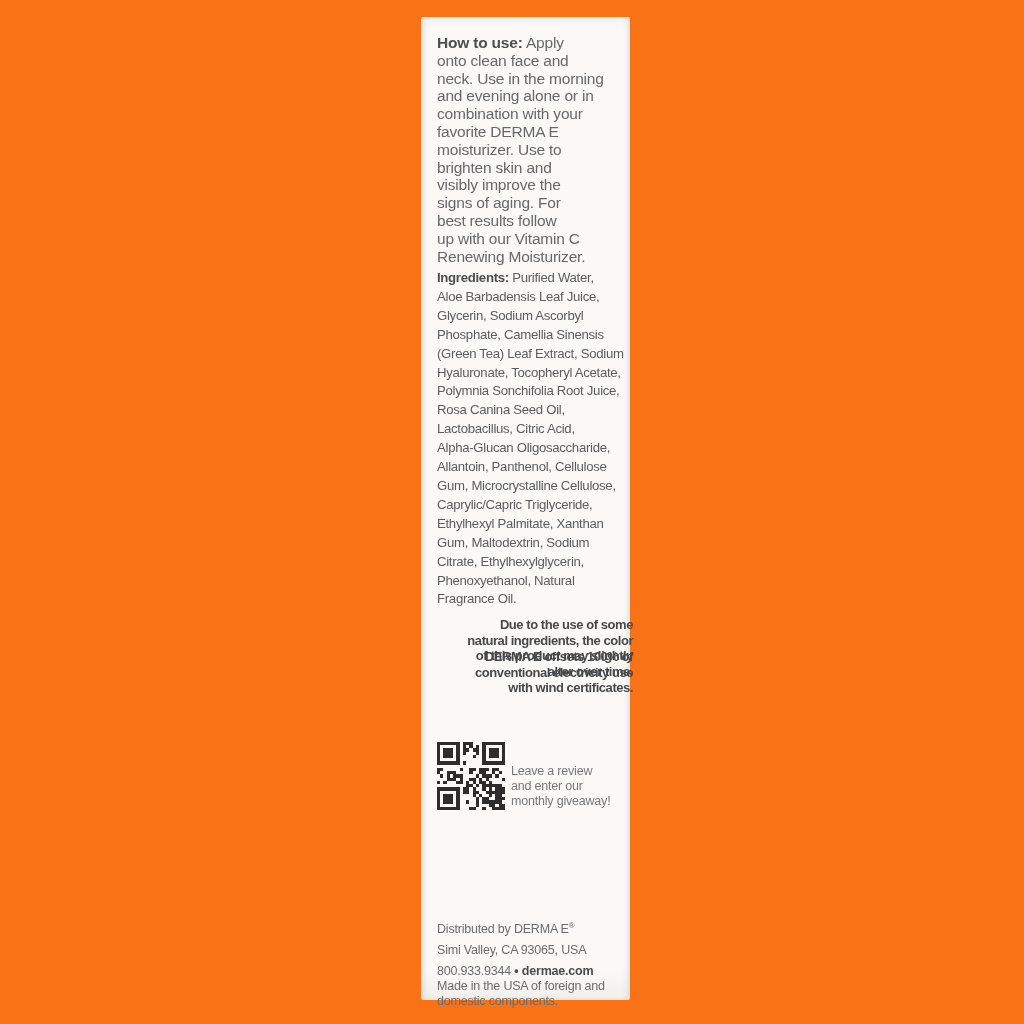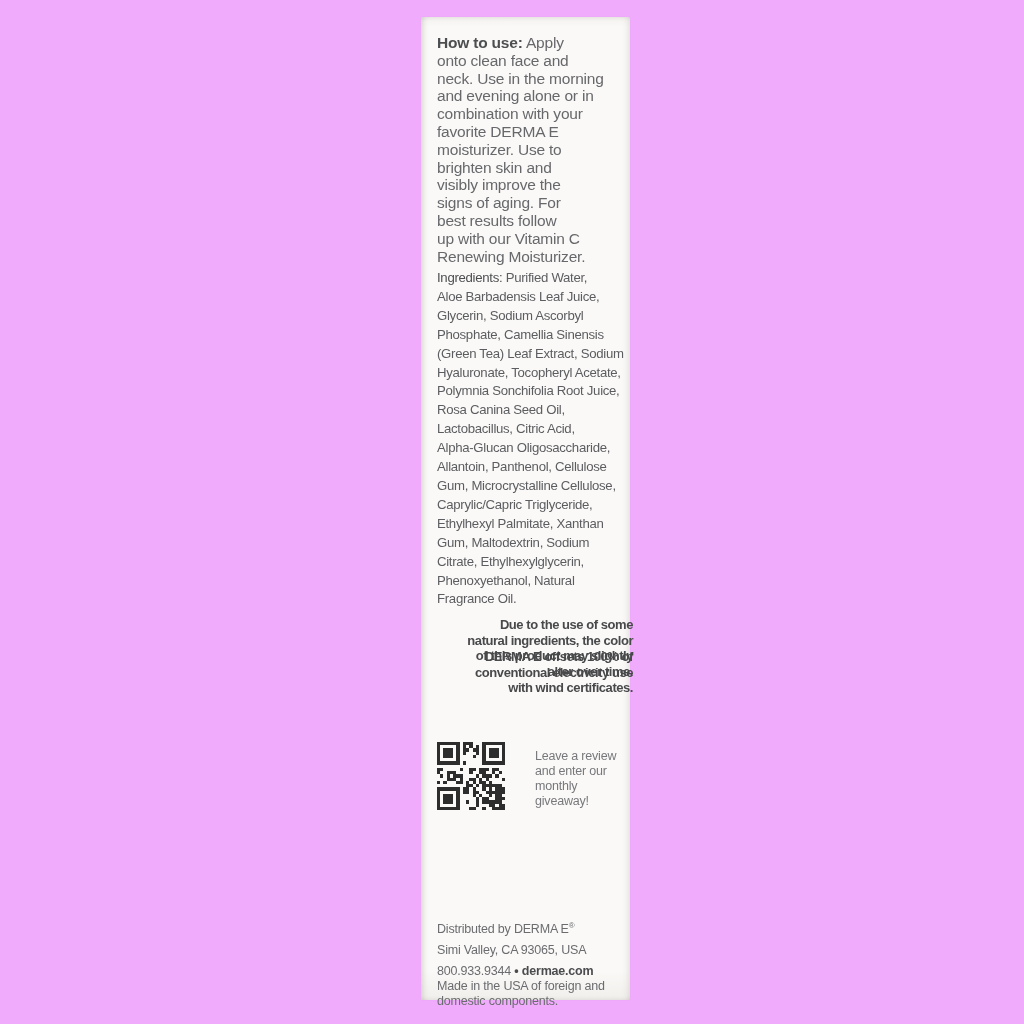--- a/index.html
+++ b/index.html
@@ -1,19 +1,19 @@
 <!DOCTYPE html>
 <html><head>
 <meta charset="utf-8">
 <style>
   * { margin: 0; padding: 0; box-sizing: border-box; }
   html, body { width: 1024px; height: 1024px; background: #ffffff; overflow: hidden; }
   body { font-family: "Liberation Sans", sans-serif; position: relative; }
 
-  .stage { position: absolute; inset: 0; background: #f0abfc; }
+  .stage { position: absolute; inset: 0; background: #f97316; }
 
   .panel {
     position: absolute;
     left: 421px; top: 17px;
     width: 209px; height: 983px;
     background:
       linear-gradient(180deg, #f3f2ef 0px, #faf9f7 10px, #faf9f7 97%, #f1efec 100%),
       #faf9f7;
     border-radius: 2px;
     box-shadow:
@@ -29,33 +29,33 @@
     font-size: 15.5px; line-height: 17.8px; letter-spacing: -0.2px;
     color: #67686b;
   }
   .howto b { color: #4d4e50; font-weight: 700; }
 
   .ingredients {
     position: absolute; left: 16px; top: 252px; width: 196px;
     font-size: 13.2px; line-height: 18.9px; letter-spacing: -0.3px;
     color: #5c5d60;
   }
-  .ingredients b { color: #4d4e50; font-weight: 400; }
+  .ingredients b { color: #4d4e50; font-weight: 700; }
 
   .notice {
     position: absolute; left: 16px; width: 196px;
     font-size: 13px; line-height: 15.5px; letter-spacing: -0.45px;
     font-weight: 700; color: #48494b; text-align: right;
   }
   .notice.color-notice { top: 600px; }
   .notice.sustainability { top: 632px; }
 
   .qr-row {
     position: absolute; left: 16px; top: 724px; width: 190px;
-    display: flex; align-items: flex-end; gap: 24px;
+    display: flex; align-items: flex-end;
   }
   .qr-box { width: 68px; height: 70px; flex: 0 0 auto; }
   .qr-box svg { width: 68px; height: 70px; display: block; }
   .qr-caption {
     margin-left: 6px; margin-bottom: 2px;
     font-size: 12.5px; line-height: 15px; letter-spacing: -0.2px;
     color: #77787b;
   }
 
   .footer {

